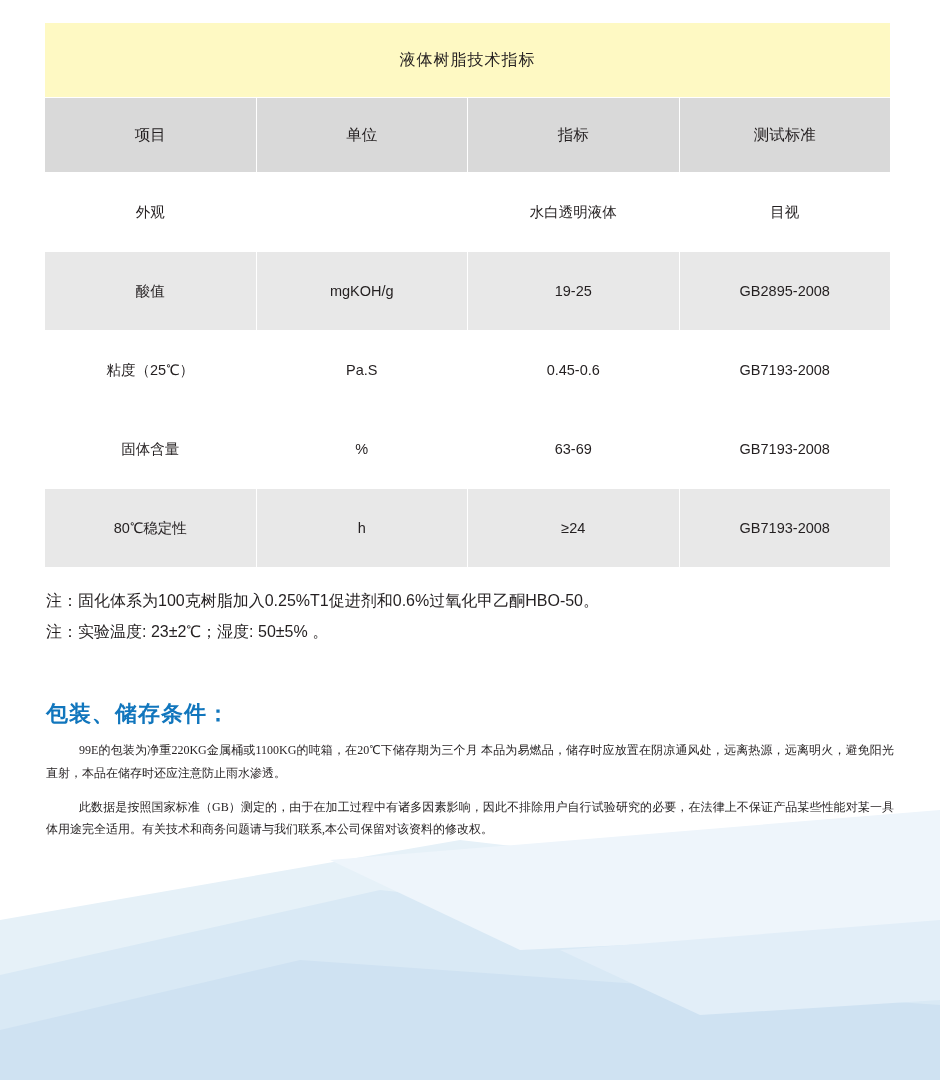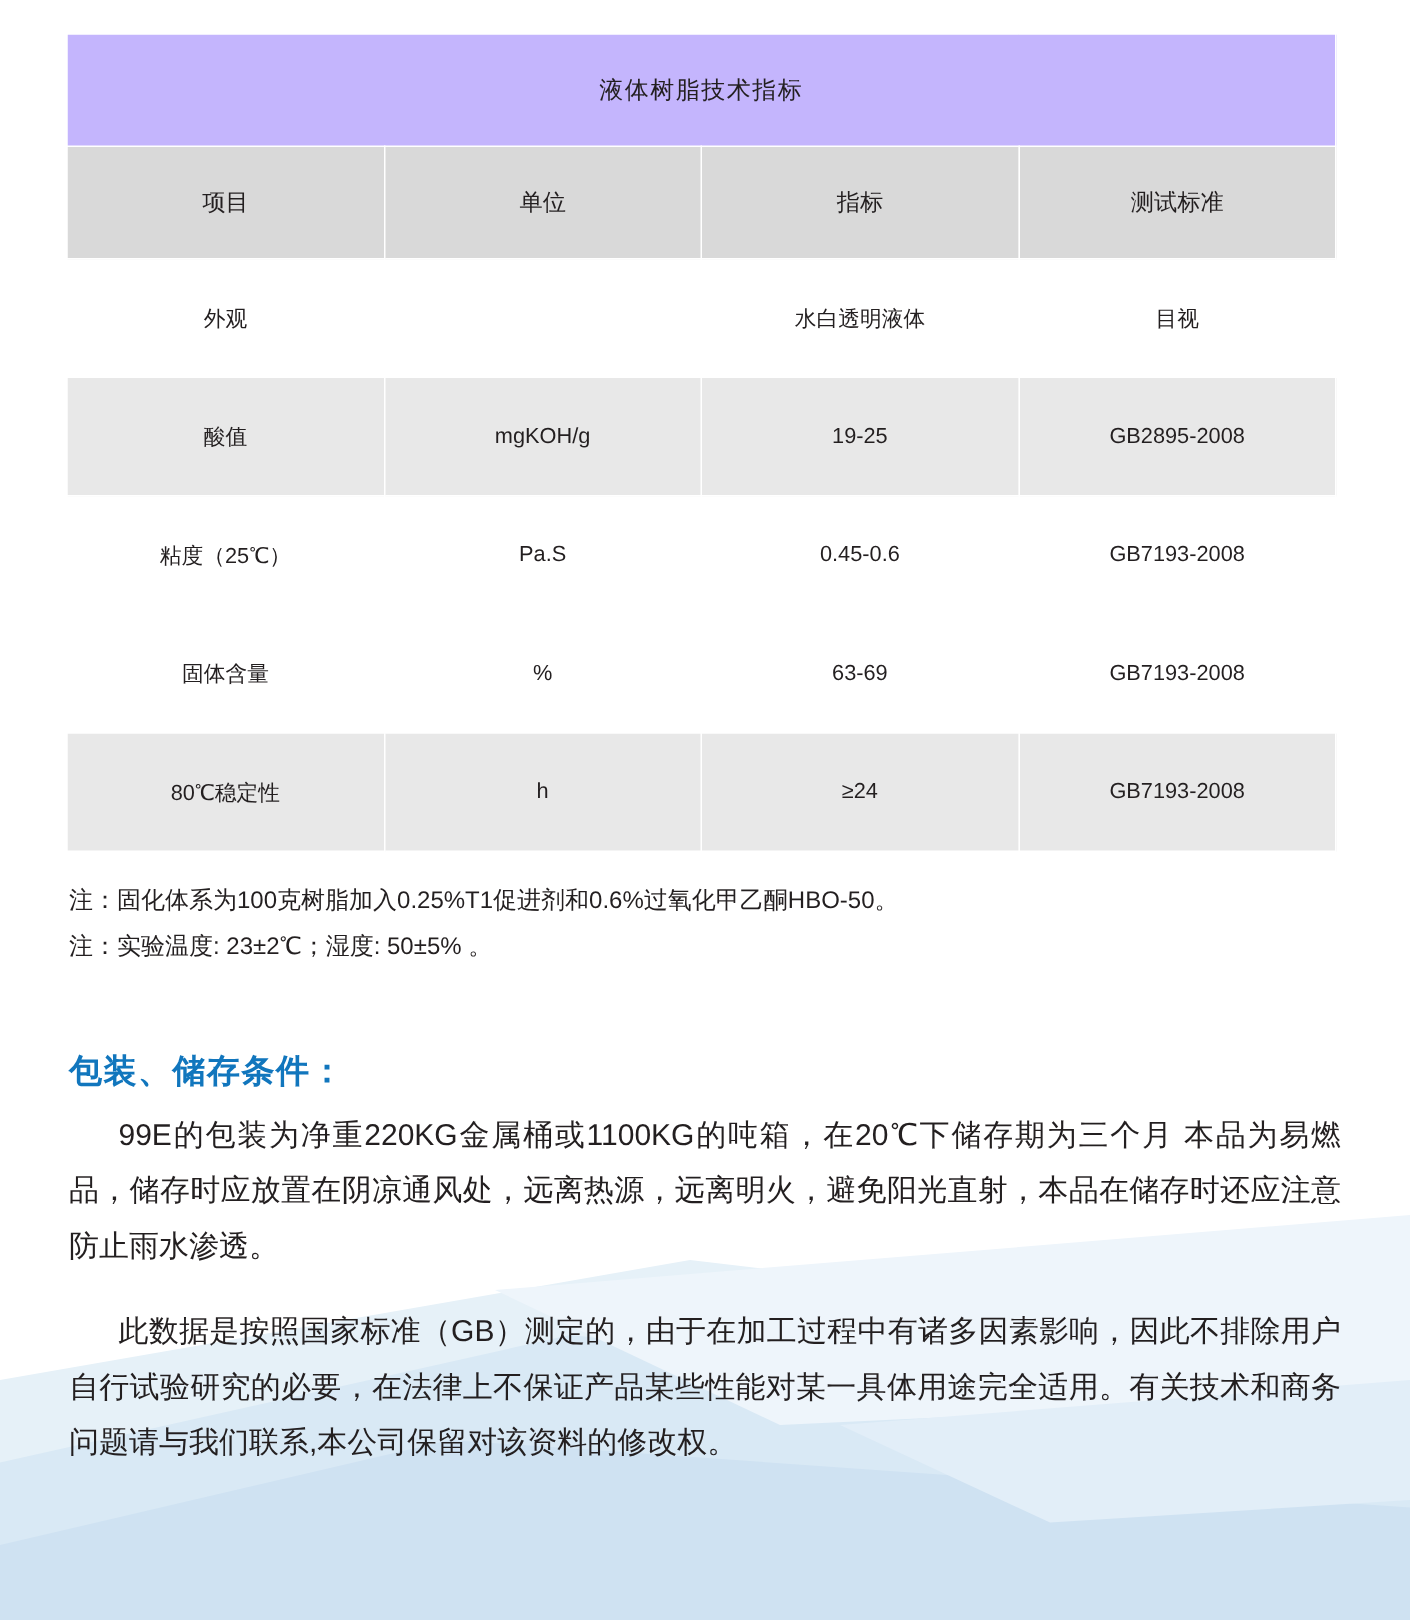--- a/index.html
+++ b/index.html
@@ -52,21 +52,21 @@
     font-size: 14.5px;
   }
   table.spec td, table.spec th {
     border: 1px solid #ffffff;
     text-align: center;
     vertical-align: middle;
     font-weight: normal;
     color: #231f20;
   }
   .spec-title td {
-    background: #c4b5fd;
+    background: #fef9c3;
     color: #ffffff;
     font-size: 16px;
     height: 72px;
     letter-spacing: 1px;
     border: 1px solid #1176bd;
   }
   .head-row td {
     background: #d9d9d9;
     height: 72px;
     font-size: 15.5px;
@@ -93,26 +93,27 @@
 
   .section-title {
     margin-top: 52px;
     font-size: 22px;
     color: #1176bd;
     font-weight: bold;
     letter-spacing: 1px;
   }
 
   .body-par {
-    font-size: 20px;
+    font-size: 12px;
     line-height: 1.85;
     color: #231f20;
     margin-top: 10px;
     text-indent: 33px;
     text-align: justify;
+    font-family: Liberation Serif, serif;
   }
   .body-par.tight { margin-top: 6px; }
 </style>
 </head>
 <body>
 
 <div class="bg-decor">
   <svg width="940" height="280" viewBox="0 0 940 280" xmlns="http://www.w3.org/2000/svg">
     <polygon points="0,120 460,40 940,96 940,280 0,280" fill="#e6f1f8"></polygon>
     <polygon points="0,175 380,90 940,150 940,280 0,280" fill="#d9e9f5"></polygon>

